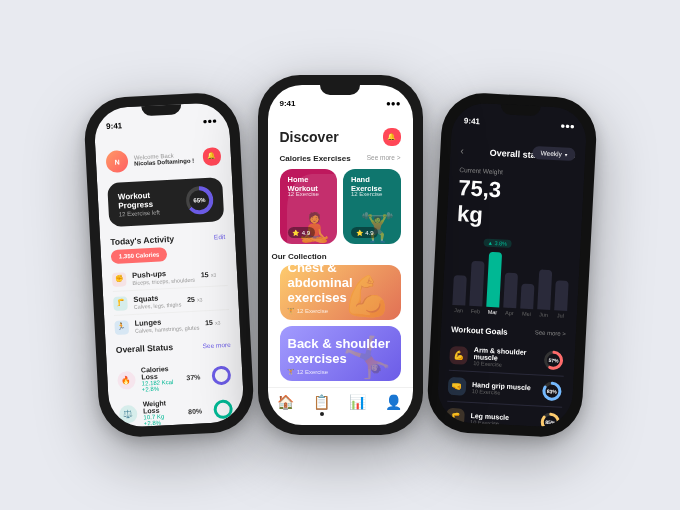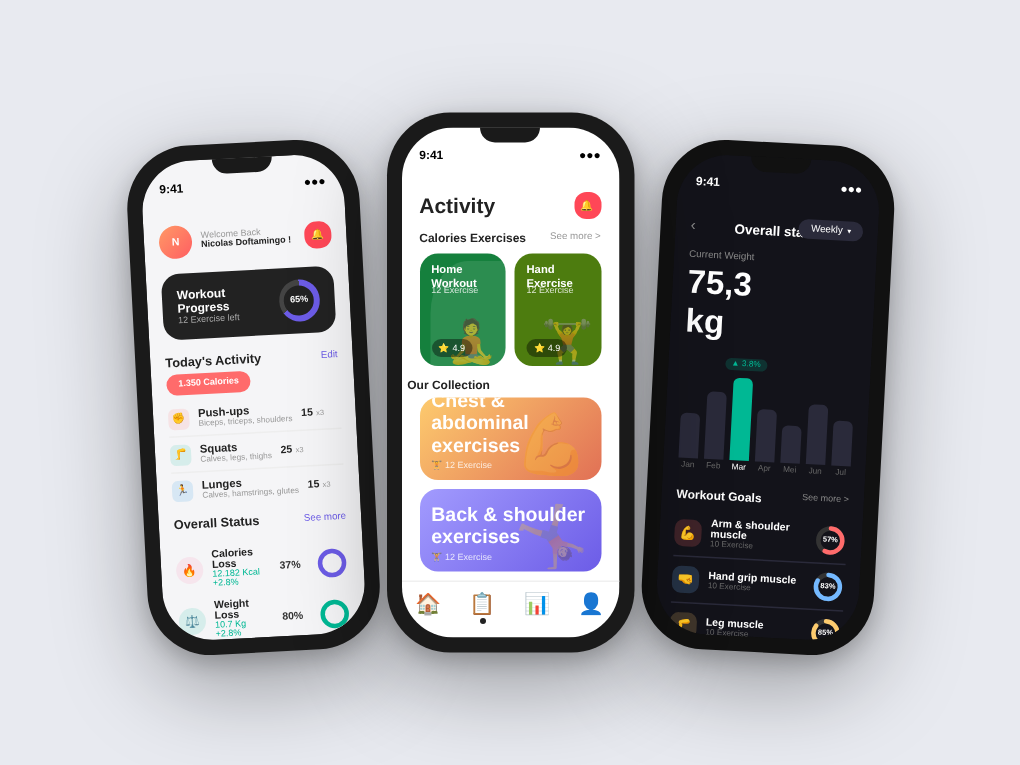--- a/index.html
+++ b/index.html
@@ -144,22 +144,22 @@
     .see-more { font-size: 6.5px; color: #999; }
 
     .exercise-cards { display: flex; gap: 6px; padding: 0 12px; }
     .exercise-card {
       flex: 1;
       border-radius: 12px;
       overflow: hidden;
       position: relative;
       height: 75px;
     }
-    .card-home { background: #15803d; }
-    .card-hand { background: #4d7c0f; }
+    .card-home { background: #be185d; }
+    .card-hand { background: #0f766e; }
     .card-title { position: absolute; top: 6px; left: 8px; color: #fff; font-size: 7.5px; font-weight: 700; line-height: 1.2; z-index: 2; }
     .card-exercises { position: absolute; top: 22px; left: 8px; color: rgba(255,255,255,0.8); font-size: 6px; z-index: 2; }
     .card-rating { position: absolute; bottom: 6px; left: 8px; background: rgba(0,0,0,0.4); border-radius: 6px; padding: 2px 5px; color: #fff; font-size: 6px; z-index: 2; }
 
     .collection-header { display: flex; justify-content: space-between; padding: 8px 4px 4px; }
     .collection-title { font-size: 8px; font-weight: 700; color: #222; }
 
     .collection-card {
       margin: 0 12px 6px;
       border-radius: 12px;
@@ -351,21 +351,21 @@
 
         <div class="status-bar light" style="padding-top:14px;">
           <span>9:41</span>
           <div class="signal-icons">
             <span>●●●</span>
           </div>
         </div>
 
         <div class="discover-header">
           <div style="display:flex; justify-content:space-between; align-items:center;">
-            <div class="discover-title">Activity</div>
+            <div class="discover-title">Discover</div>
             <div class="notif-icon">🔔</div>
           </div>
         </div>
 
         <div class="popular-header">
           <span class="popular-title">Calories Exercises</span>
           <span class="see-more">See more &gt;</span>
         </div>
 
         <div class="exercise-cards">

